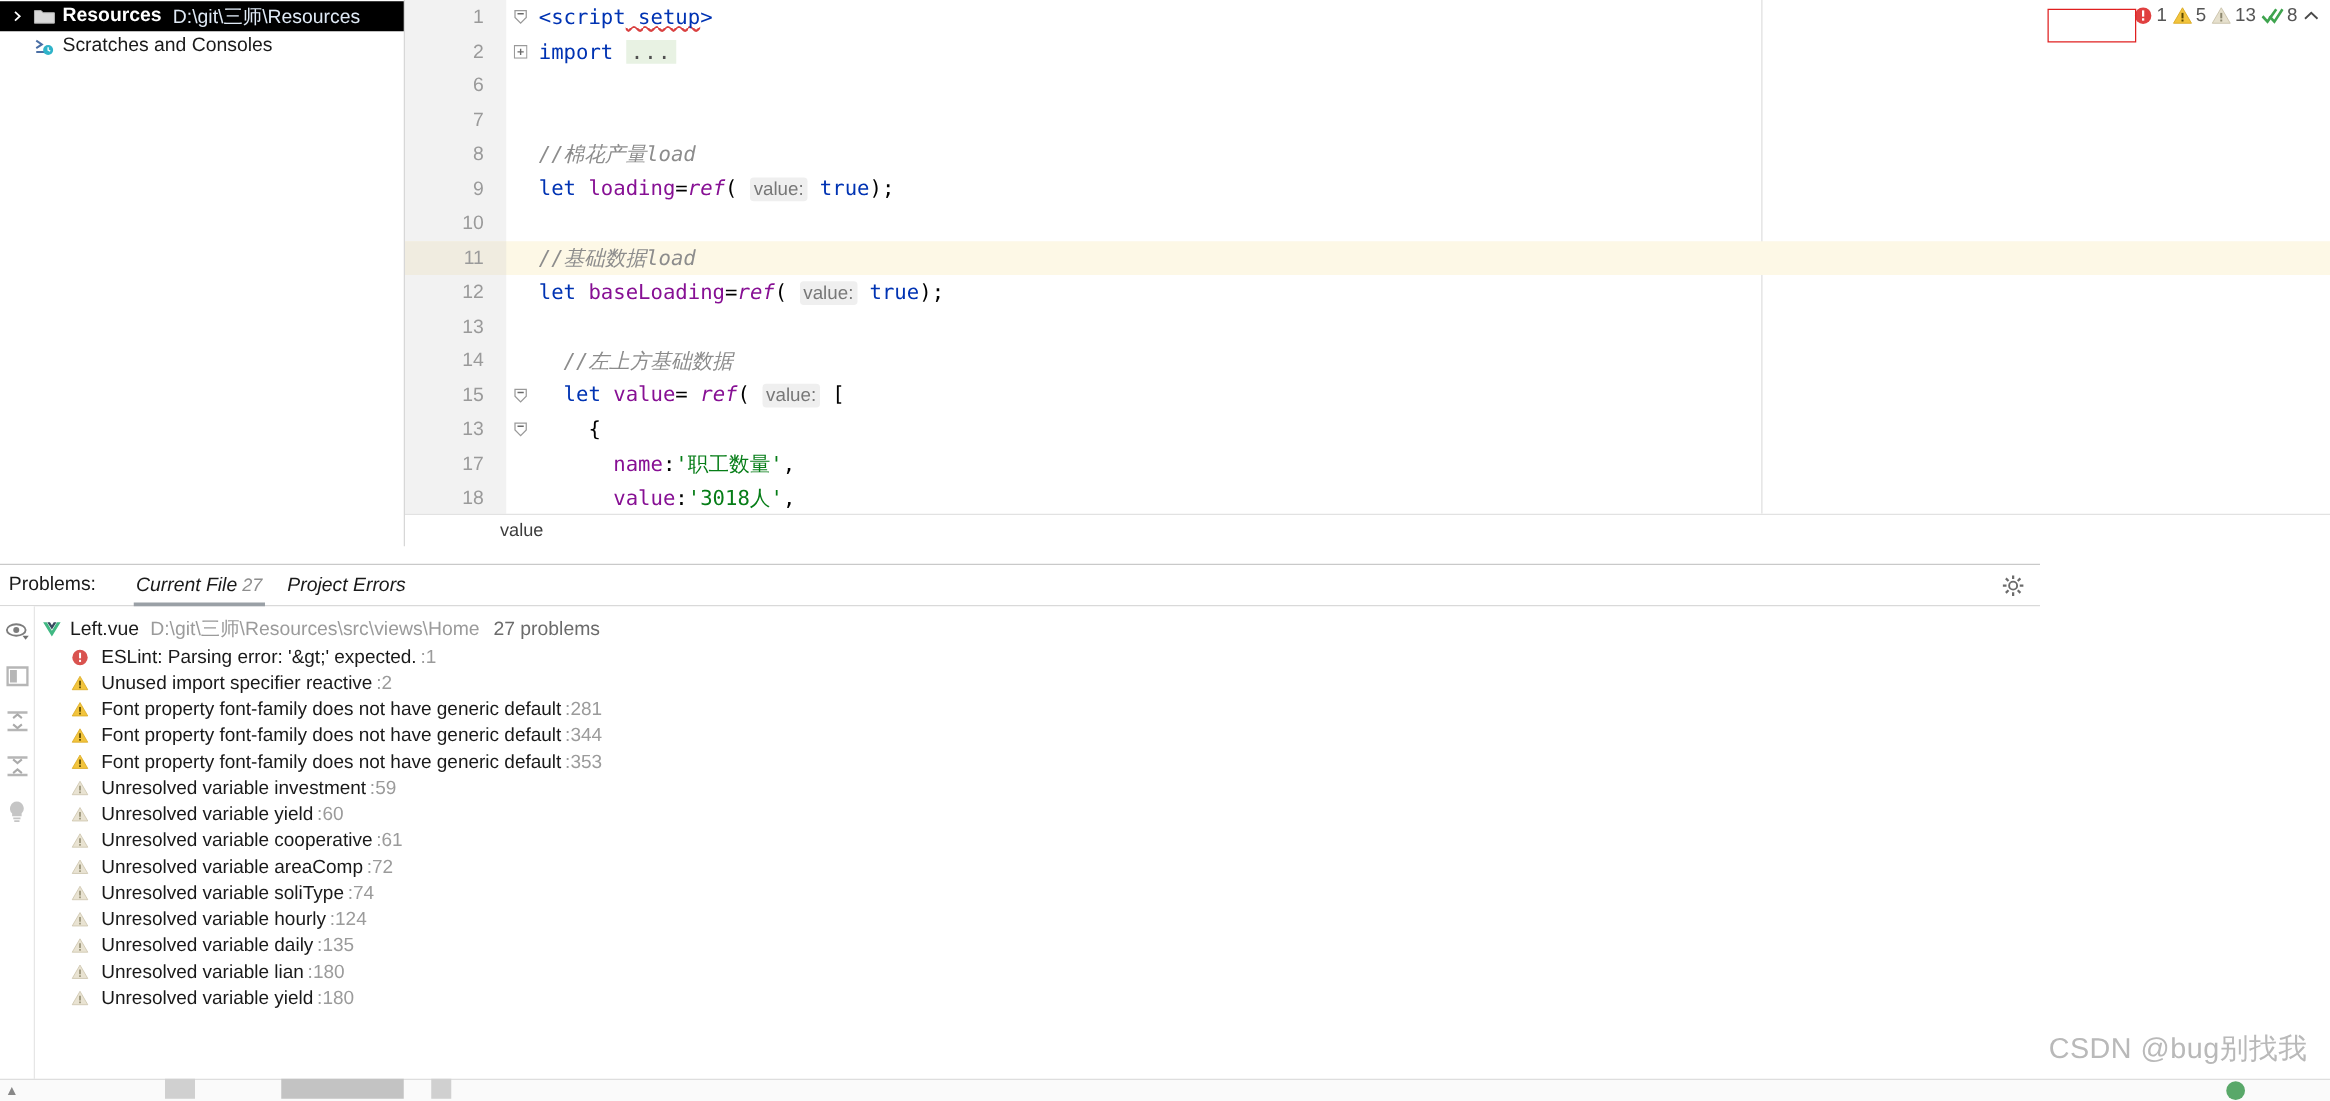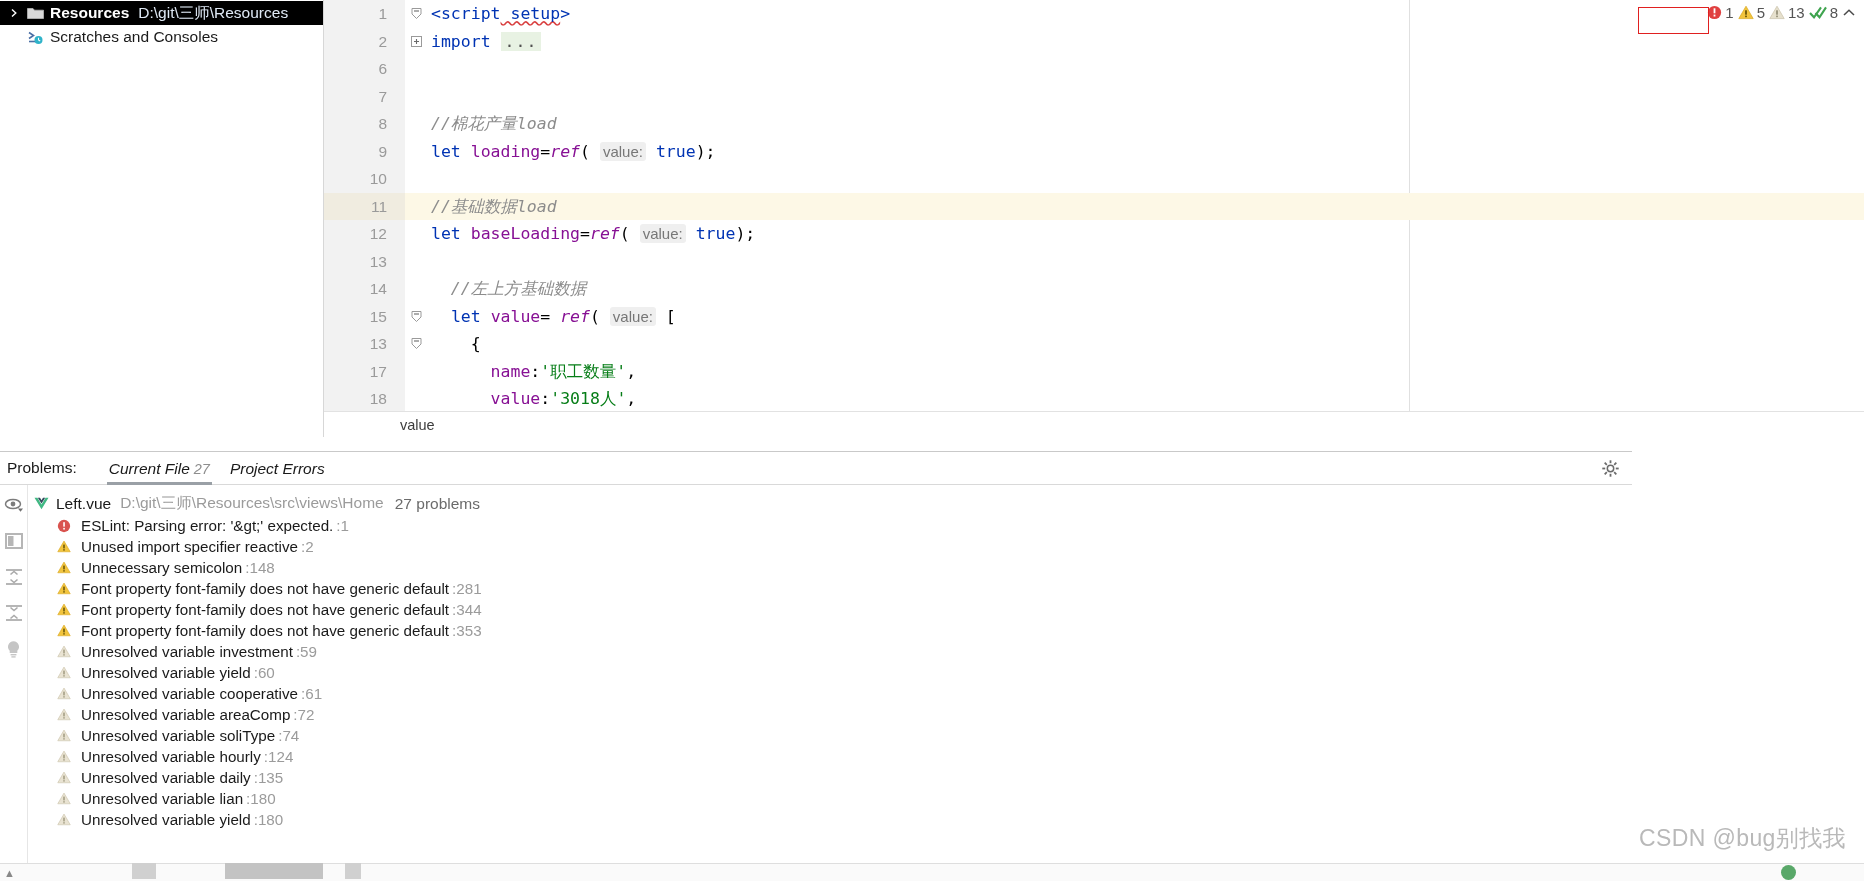--- a/index.html
+++ b/index.html
@@ -615,31 +615,20 @@
             <svg width="14" height="13" viewBox="0 0 16 15">
                 <path d="M8 1.2 L15.2 13.6 L0.8 13.6 Z" fill="#f2c43d" stroke="#d9a81f" stroke-width="0.7"></path>
                 <rect x="7.2" y="5.3" width="1.6" height="4.4" fill="#5a4800"></rect>
                 <rect x="7.2" y="10.6" width="1.6" height="1.6" fill="#5a4800"></rect>
               </svg>
           </span>
           <span>Unused import specifier reactive</span>
           <span class="prob-line">:2</span>
         </div>
 
-        <div class="prob-row">
-          <span class="prob-icon">
-            <svg width="14" height="13" viewBox="0 0 16 15">
-                <path d="M8 1.2 L15.2 13.6 L0.8 13.6 Z" fill="#f2c43d" stroke="#d9a81f" stroke-width="0.7"></path>
-                <rect x="7.2" y="5.3" width="1.6" height="4.4" fill="#5a4800"></rect>
-                <rect x="7.2" y="10.6" width="1.6" height="1.6" fill="#5a4800"></rect>
-              </svg>
-          </span>
-          <span>Unnecessary semicolon</span>
-          <span class="prob-line">:148</span>
-        </div>
 
         <div class="prob-row">
           <span class="prob-icon">
             <svg width="14" height="13" viewBox="0 0 16 15">
                 <path d="M8 1.2 L15.2 13.6 L0.8 13.6 Z" fill="#f2c43d" stroke="#d9a81f" stroke-width="0.7"></path>
                 <rect x="7.2" y="5.3" width="1.6" height="4.4" fill="#5a4800"></rect>
                 <rect x="7.2" y="10.6" width="1.6" height="1.6" fill="#5a4800"></rect>
               </svg>
           </span>
           <span>Font property font-family does not have generic default</span>

